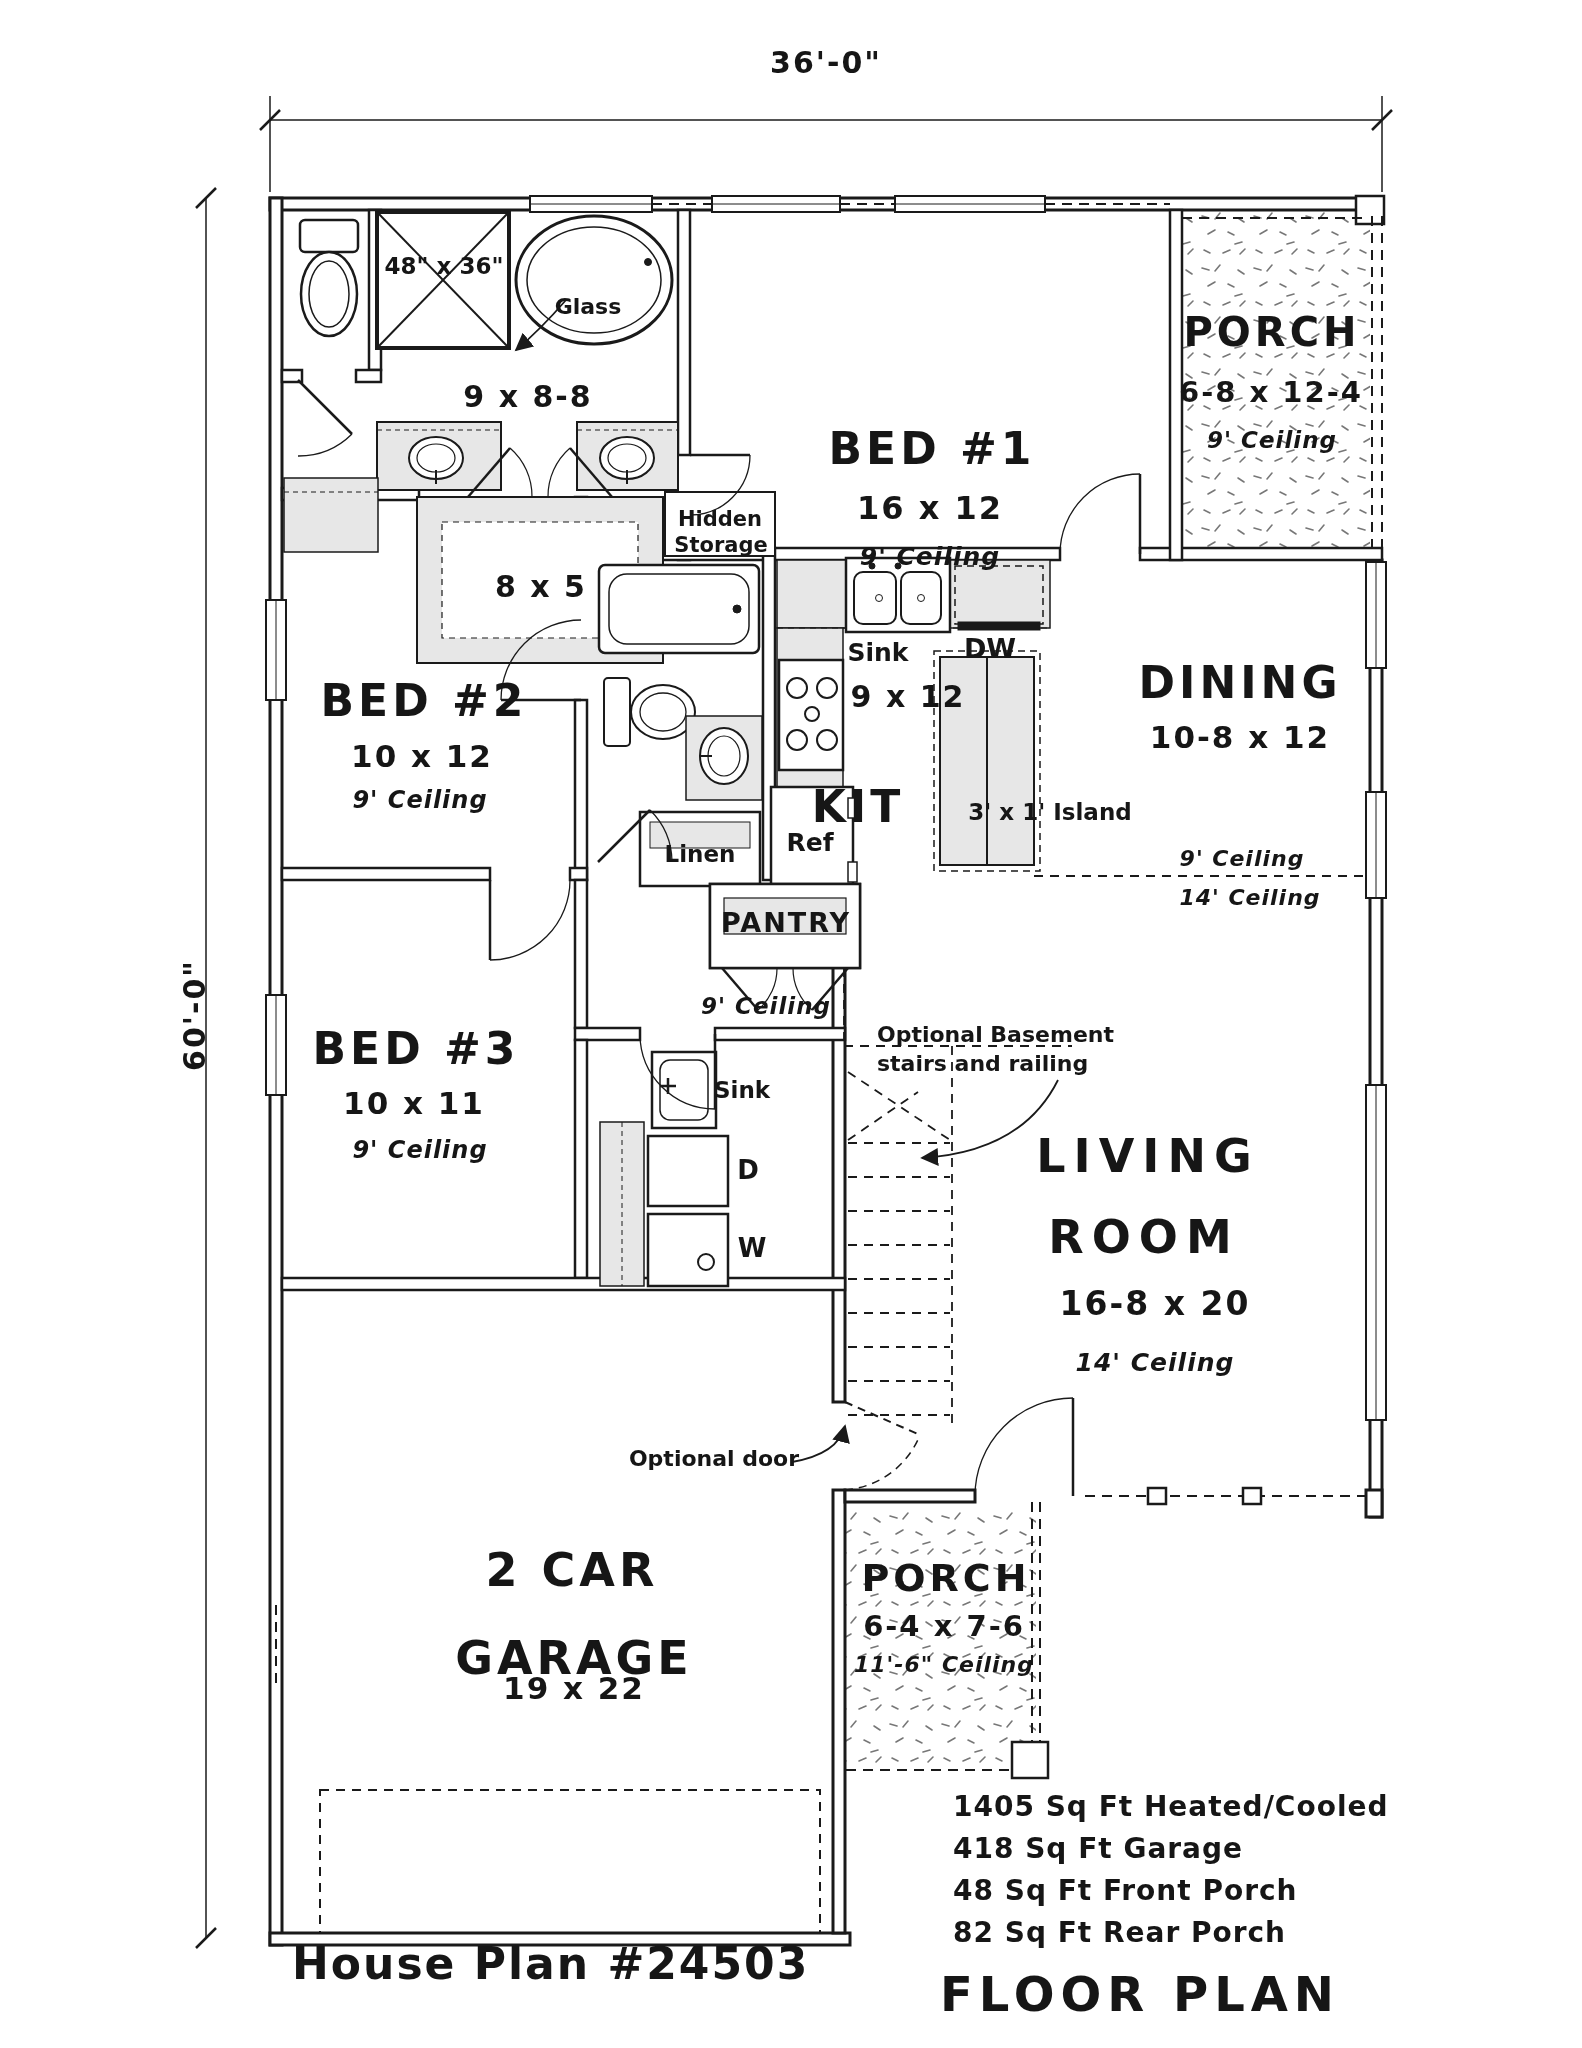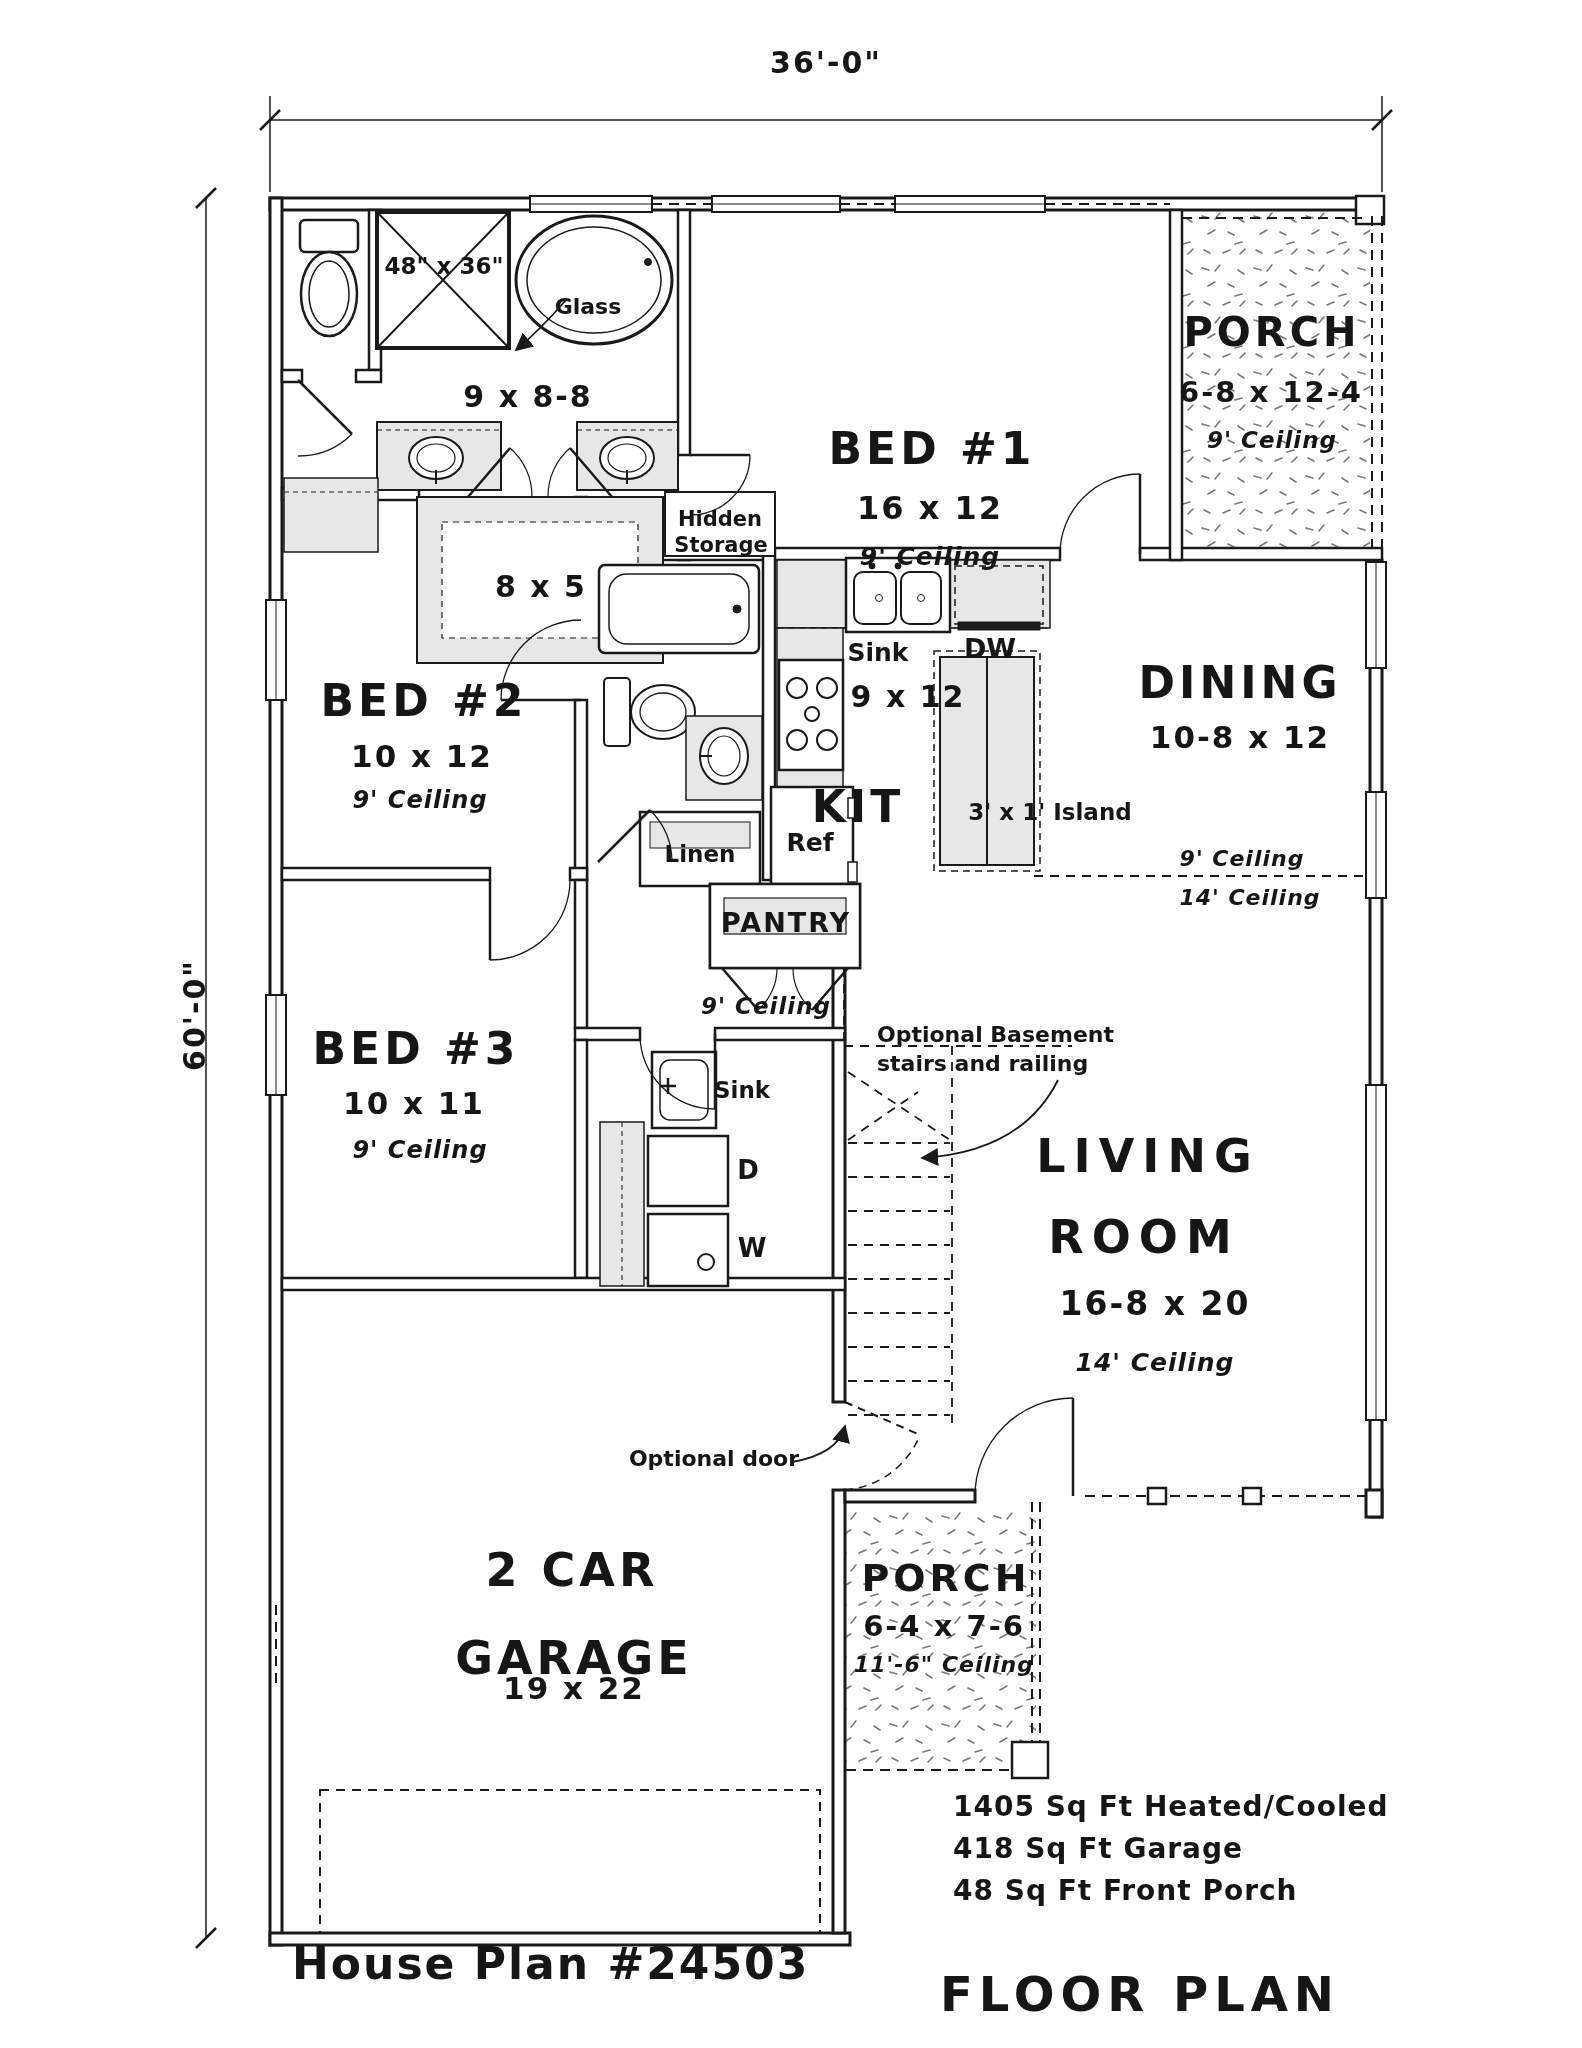--- a/index.html
+++ b/index.html
@@ -365,18 +365,19 @@
 <div class="lbl size" style="left:574px;top:1688px;font-size:31px;">19 x 22</div>
 
 <div class="lbl room" style="left:946px;top:1578px;font-size:38px;">PORCH</div>
 <div class="lbl size" style="left:944px;top:1626px;font-size:29px;">6-4 x 7-6</div>
 <div class="lbl ceil" style="left:944px;top:1664px;font-size:22px;">11'-6" Ceiling</div>
 
 <div class="stats" style="position:absolute;left:947px;top:1786px;">
   <div>1405 Sq Ft Heated/Cooled</div>
   <div>418 Sq Ft Garage</div>
   <div>48 Sq Ft Front Porch</div>
+  <div>82 Sq Ft Rear Porch</div>
 </div>
 
 <div class="lbl tl" style="left:292px;top:1938px;font-size:44px;font-weight:600;letter-spacing:2px;">House Plan #24503</div>
 <div class="lbl tl" style="left:940px;top:1966px;font-size:48px;font-weight:bold;letter-spacing:6px;">FLOOR PLAN</div>
 
 </div>
 
 </body></html>

